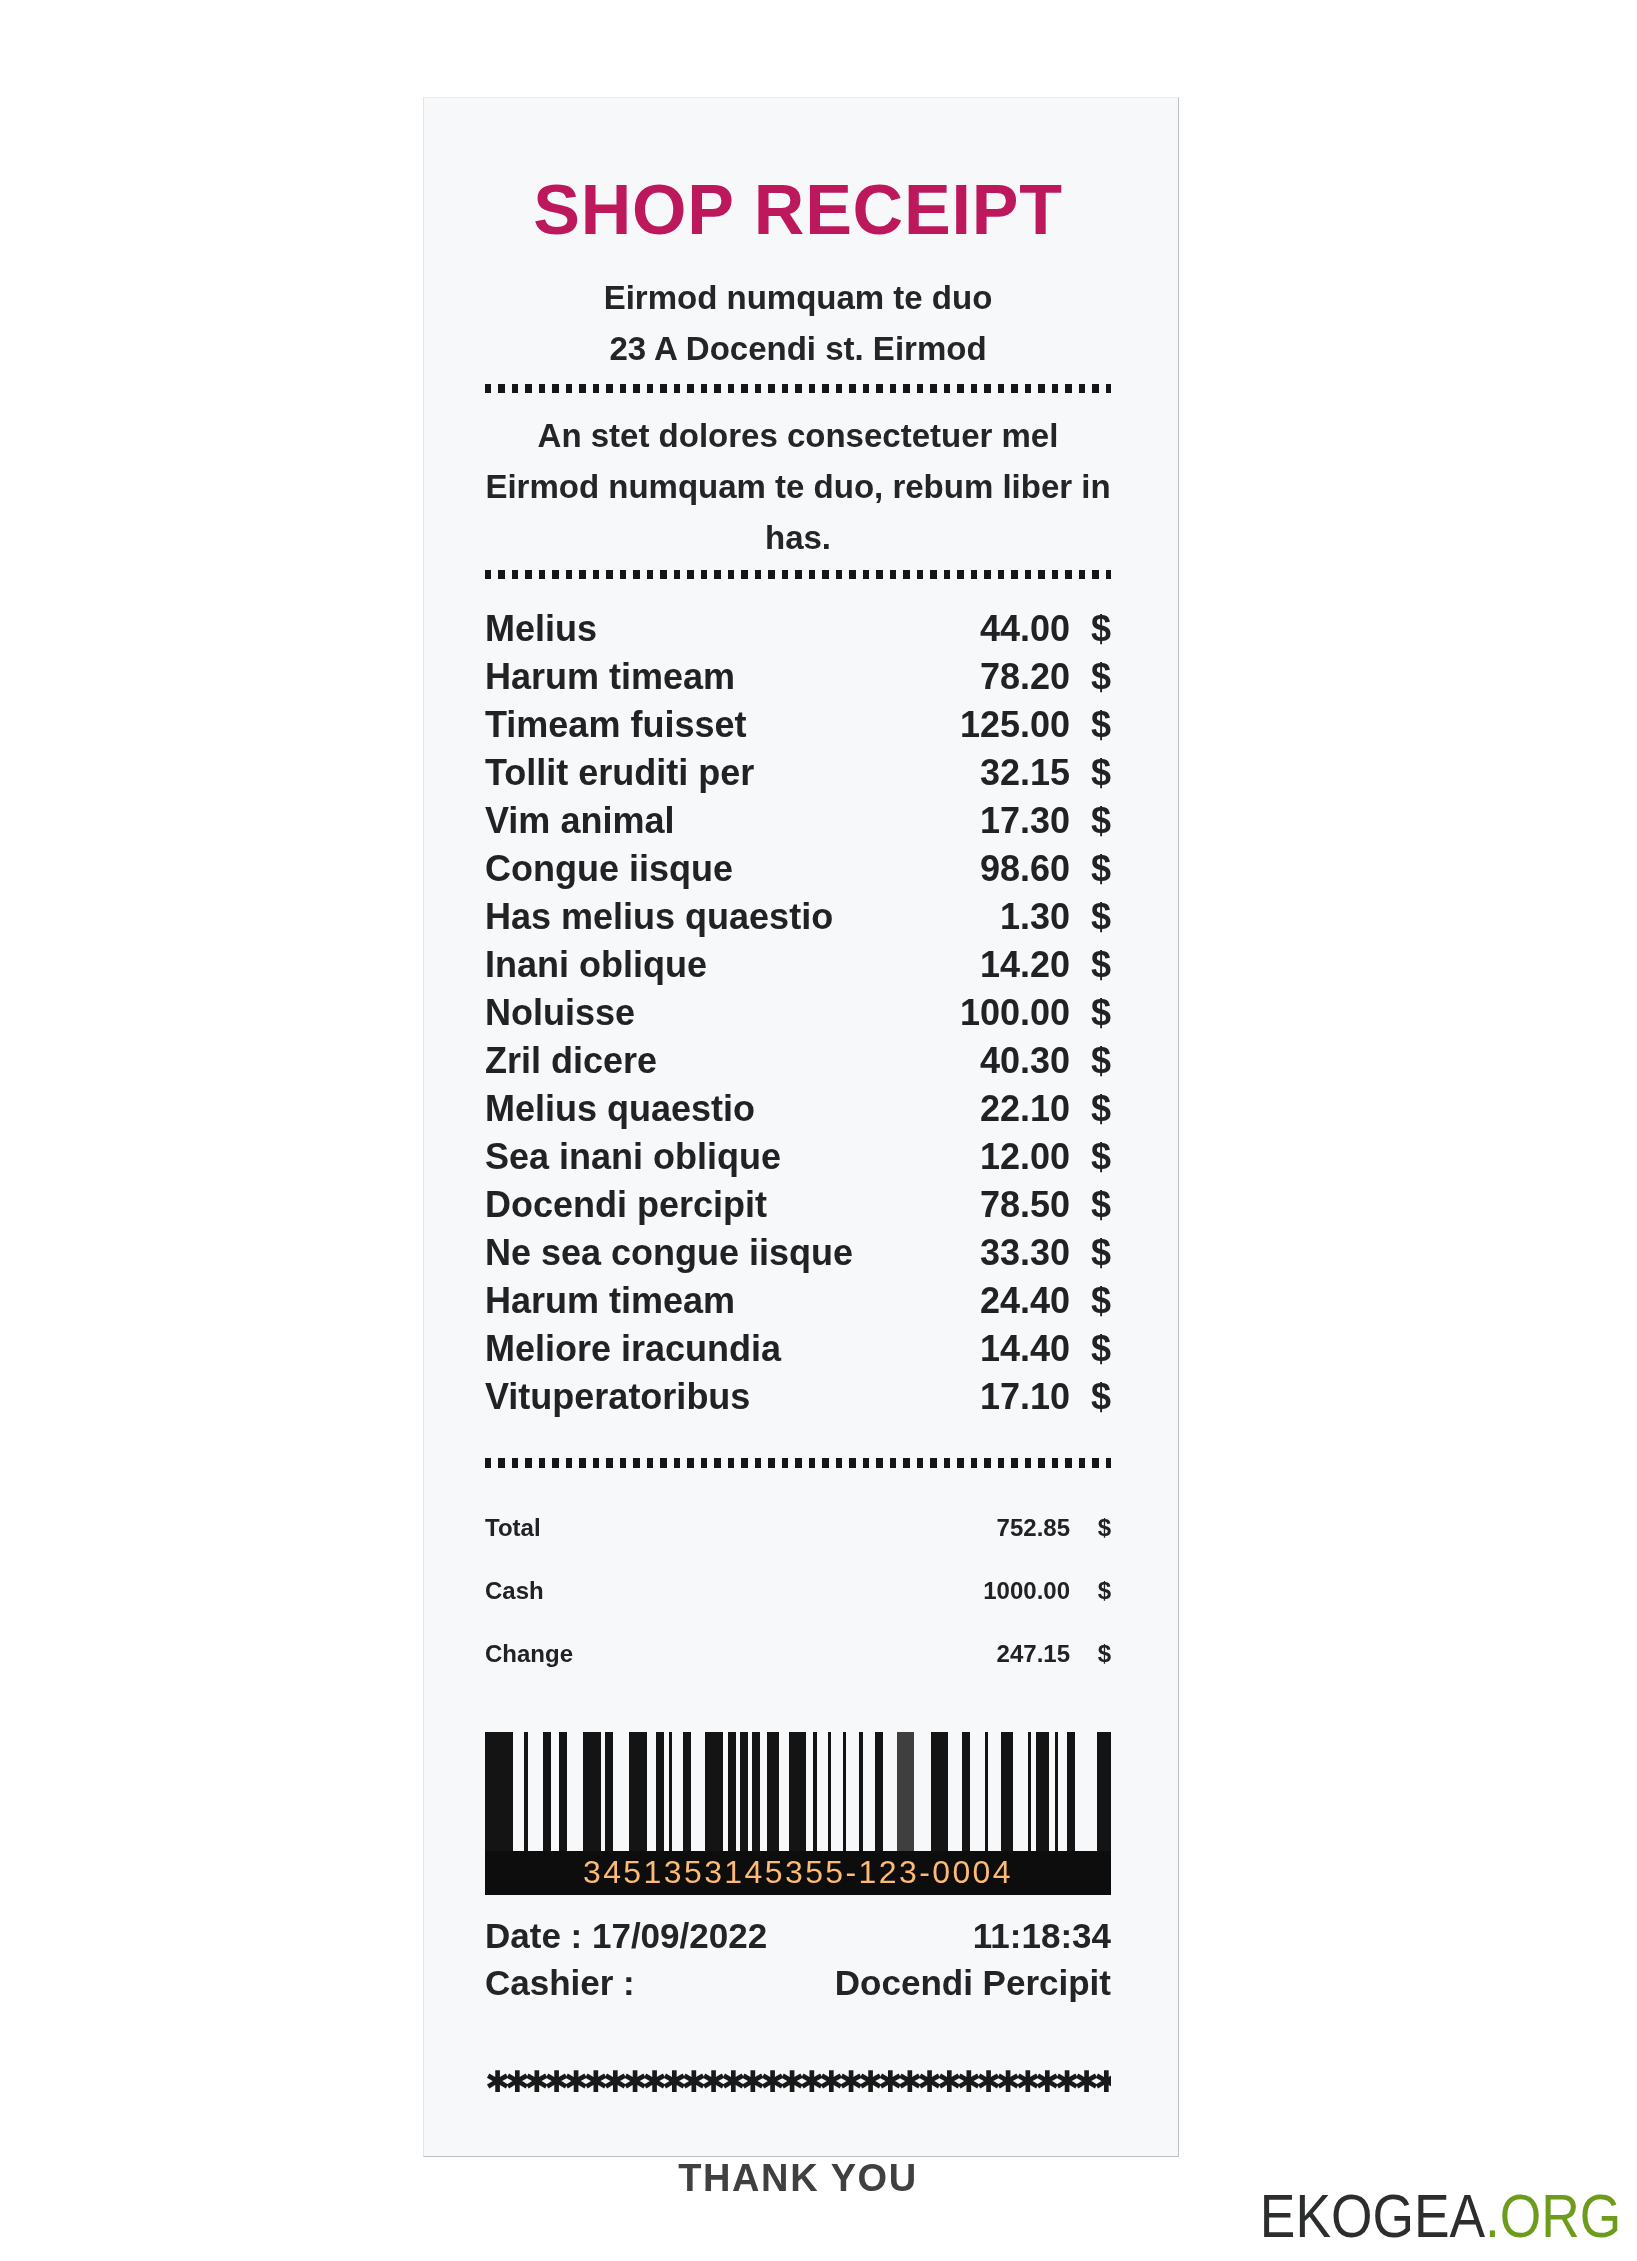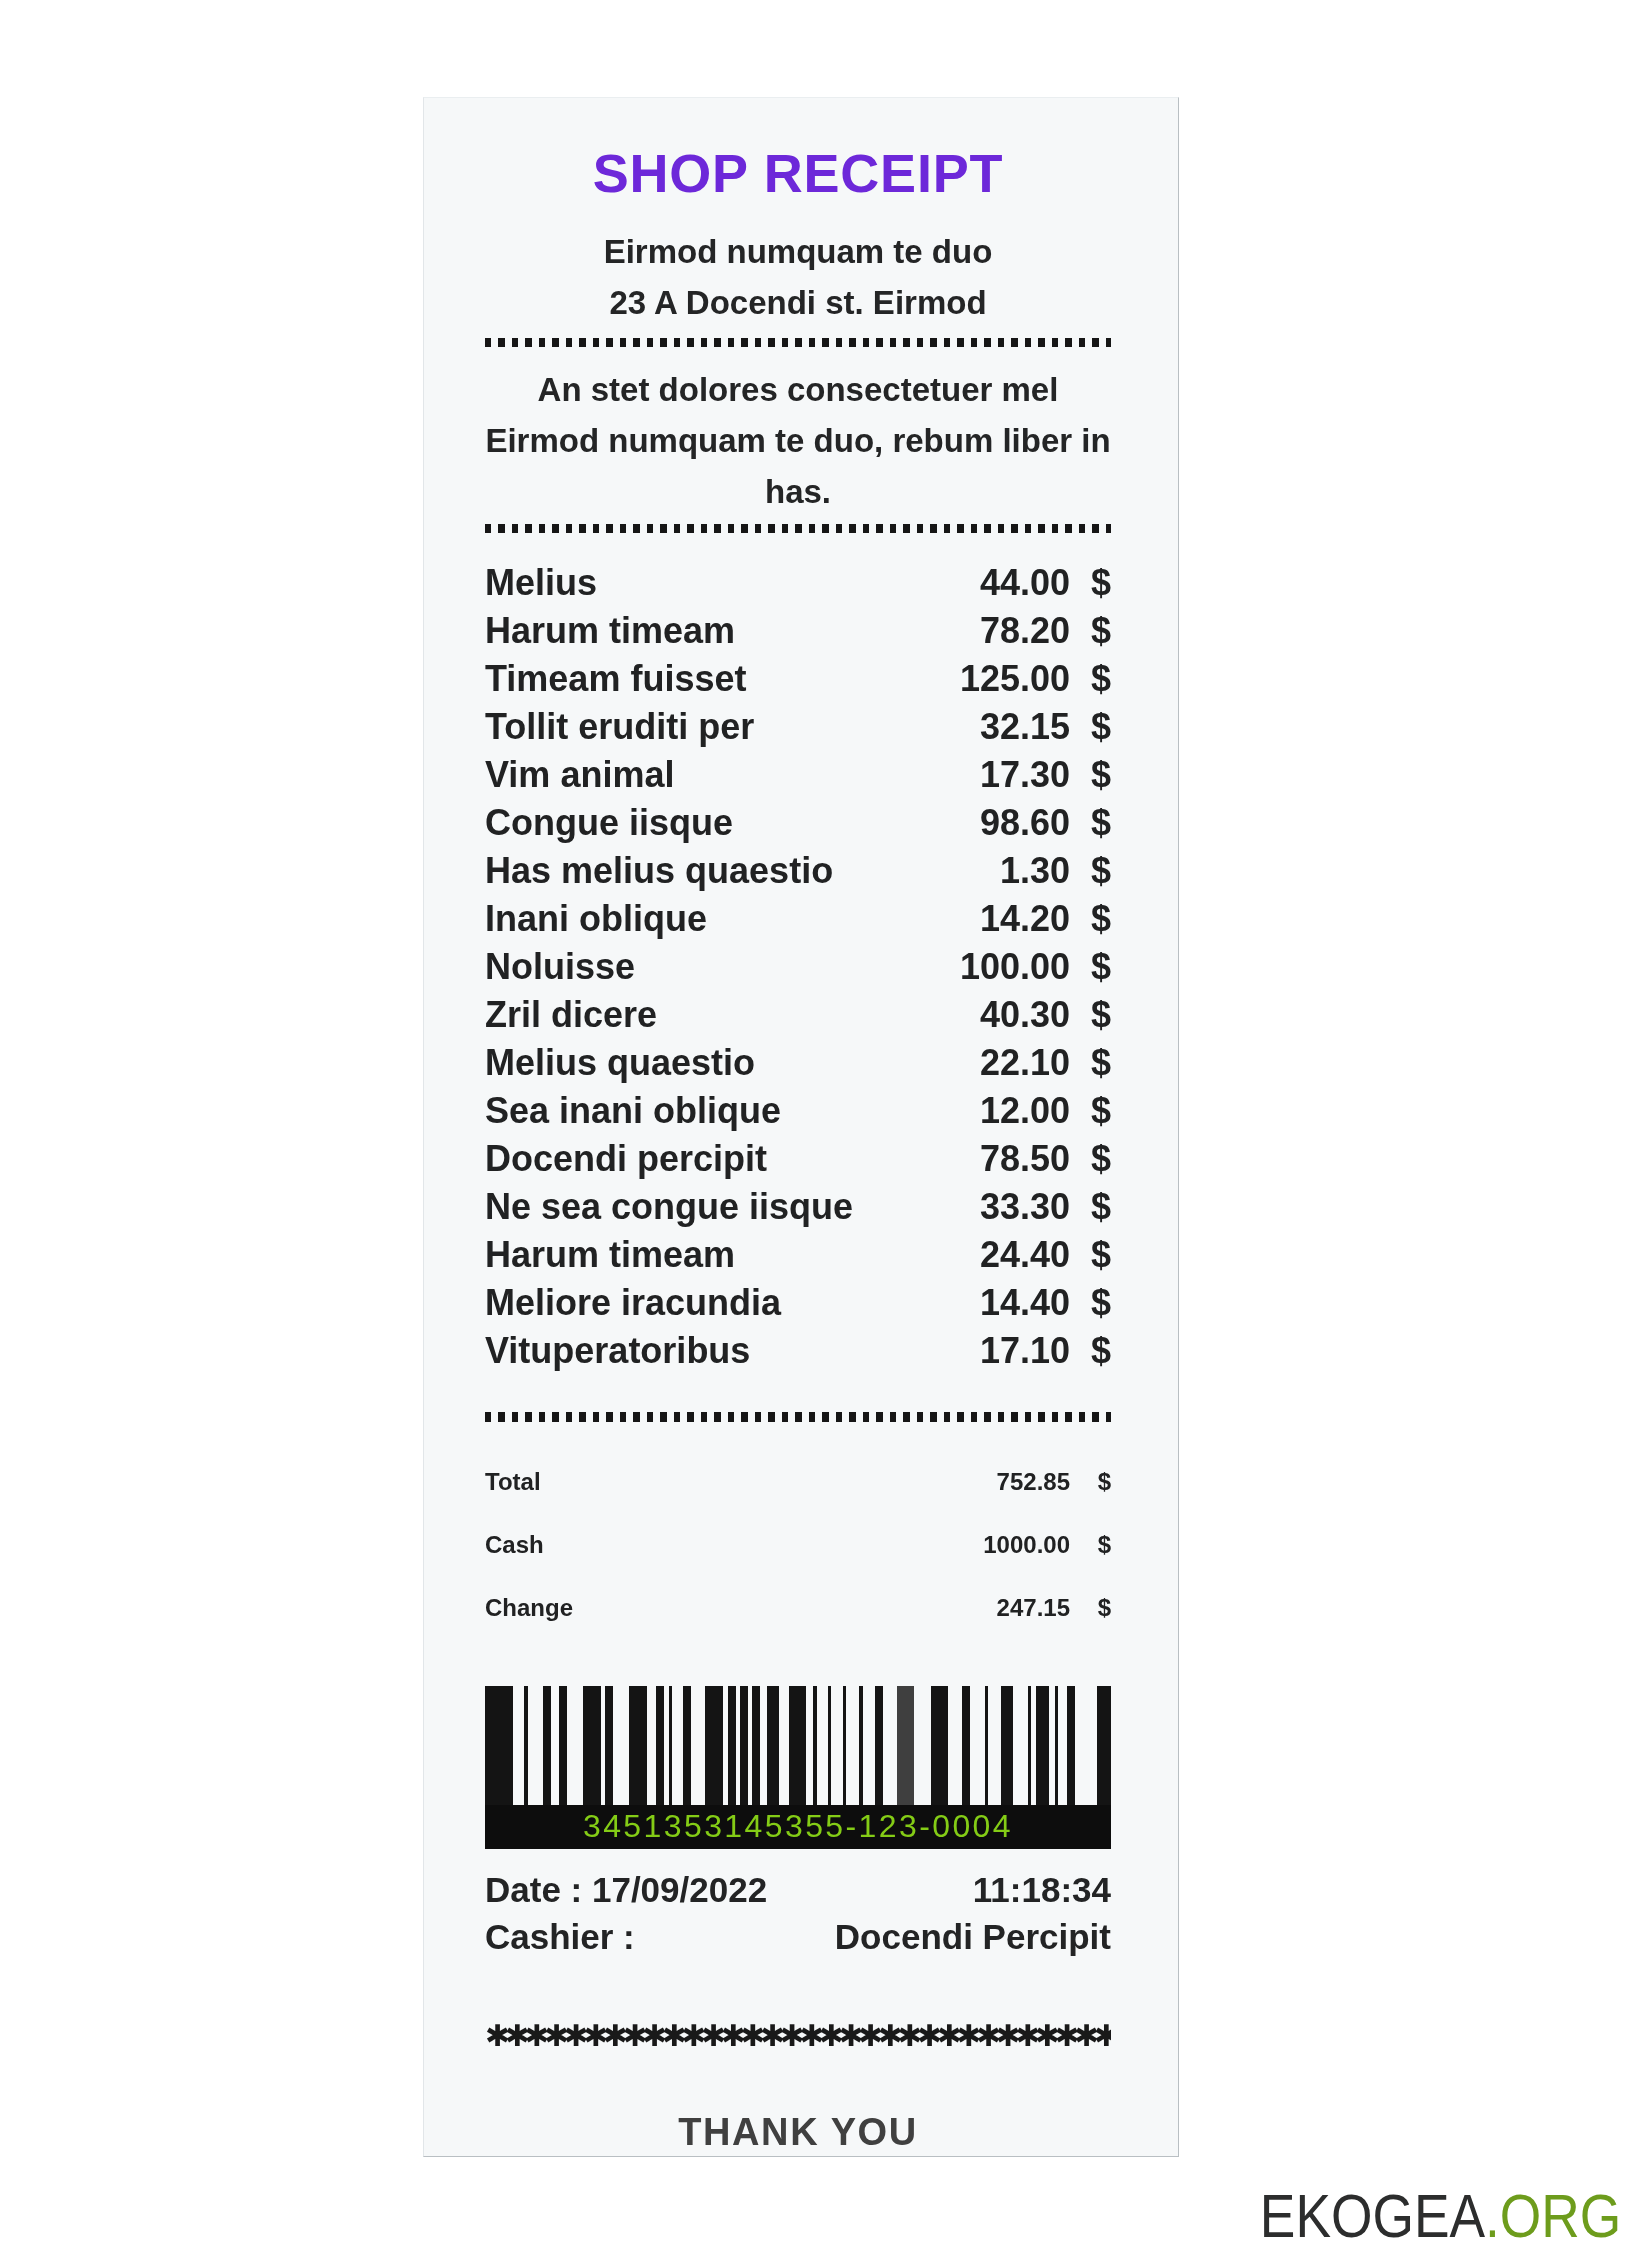--- a/index.html
+++ b/index.html
@@ -7,22 +7,22 @@
               font-family:"Liberation Sans","DejaVu Sans",sans-serif; color:#212223; }
 
   .receipt {
     position:absolute; left:423px; top:97px; width:756px; height:2060px;
     background:#f6f8f9;
     border:1.6px solid;
     border-color:#eaeef0 #b9bfc3 #b9bfc3 #e2e6e9;
     padding:0 67px 0 61px;
   }
 
-  .title { margin-top:44px; text-align:center; font-size:54px; font-weight:700;
-           letter-spacing:0.8px; color:#6d28d9; white-space:nowrap; }
+  .title { margin-top:72px; text-align:center; font-size:70px; font-weight:700;
+           letter-spacing:0.8px; color:#be185d; white-space:nowrap; }
 
   .addr { margin-top:22px; text-align:center; font-size:33px; font-weight:600;
           line-height:51px; color:#242526; }
 
   .sep { margin-top:9.5px; height:9.5px;
          background:repeating-linear-gradient(to right,#161616 0 6.3px,transparent 6.3px 13.5px); }
   .sep2 { margin-top:6.3px; }
   .sep3 { margin-top:37px; }
 
   .desc { margin-top:17.4px; text-align:center; font-size:33px; font-weight:600;
@@ -39,21 +39,21 @@
   .total-row { height:63px; align-items:center; font-size:24px; font-weight:600; }
   .total-row.bold { font-weight:700; }
   .t-label { white-space:nowrap; }
   .t-amt { margin-left:auto; text-align:right; }
   .t-cur { width:41px; text-align:right; }
 
   .barcode { margin-top:46px; height:163px; }
   .bars { height:119px; overflow:hidden; white-space:nowrap; font-size:0;
           border-left:11px solid #141414; border-right:14.3px solid #141414; }
   .bars span { display:inline-block; height:100%; background:#141414; }
-  .band { height:44px; background:#0d0d0d; color:#84cc16; display:flex;
+  .band { height:44px; background:#0d0d0d; color:#fdba74; display:flex;
           align-items:center; justify-content:center; font-size:32px;
           font-weight:500; letter-spacing:2.4px; }
 
   .meta { margin-top:17.4px; font-size:35px; font-weight:600; color:#232425; }
   .meta .row { line-height:47px; justify-content:space-between; }
 
   .stars { margin-top:52px; height:48px; line-height:48px; text-align:center;
            font-family:"DejaVu Sans",sans-serif; font-size:30px; letter-spacing:-5.5px;
            color:#191919; white-space:nowrap; overflow:hidden; }
 

